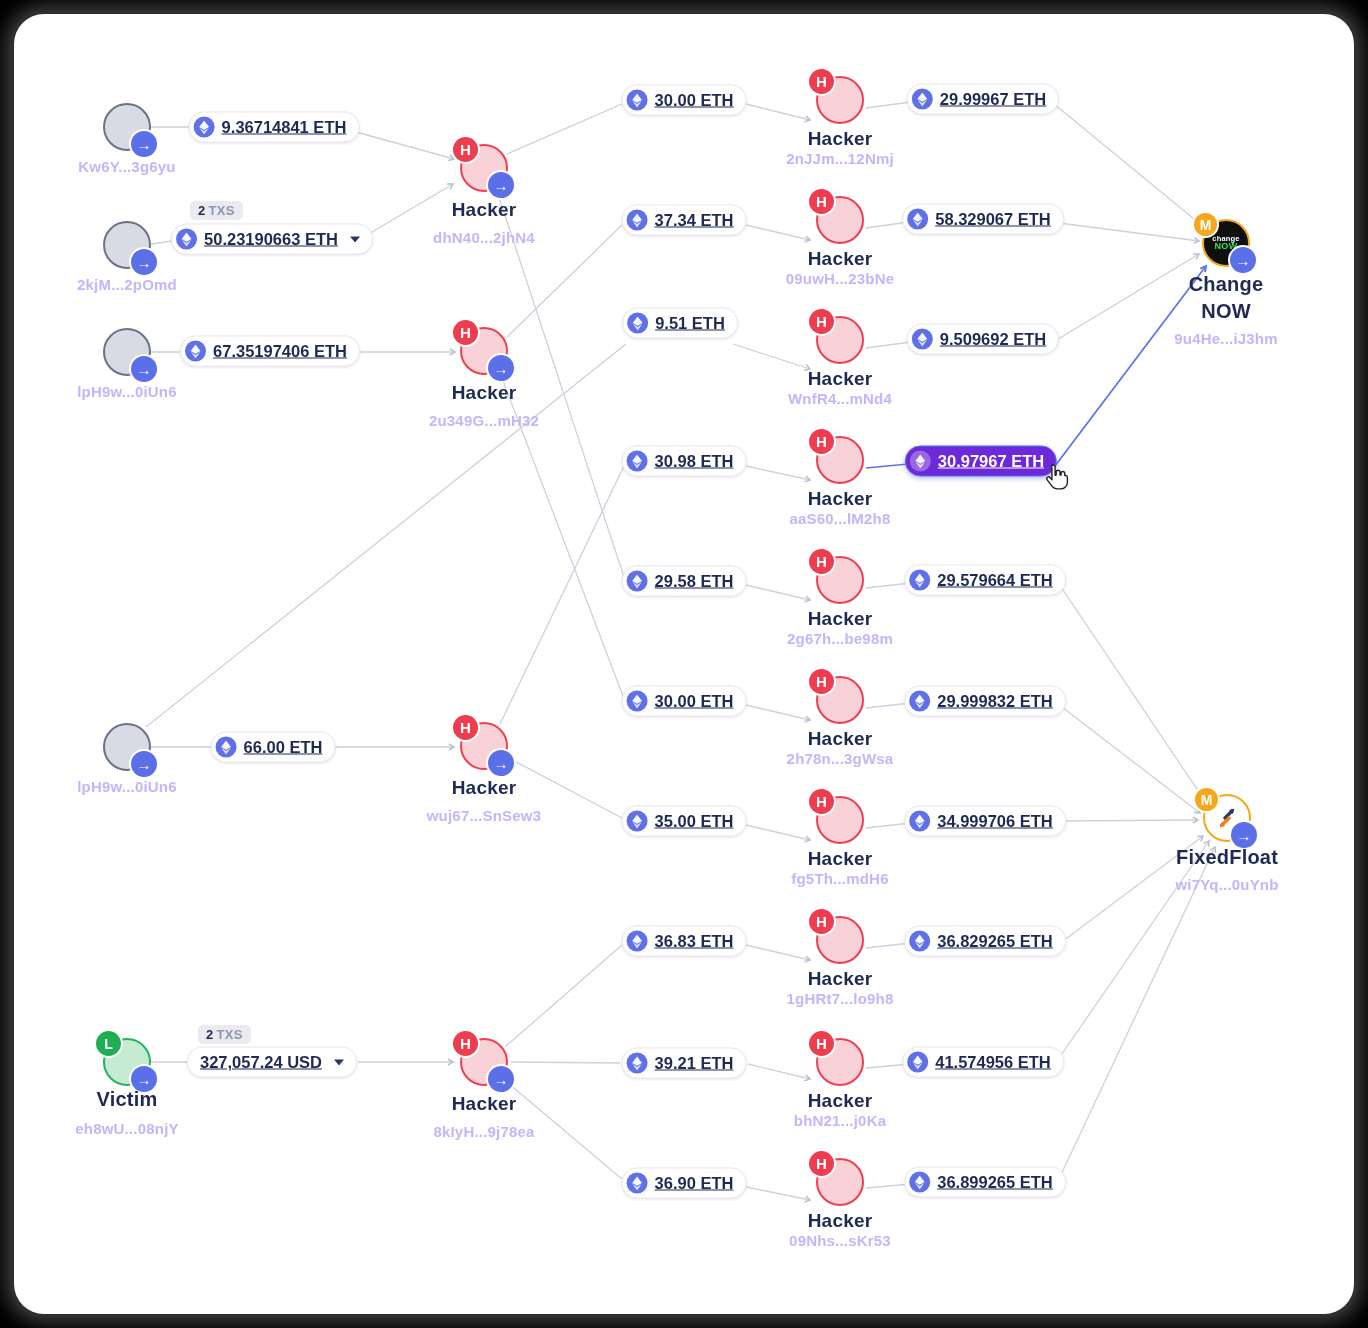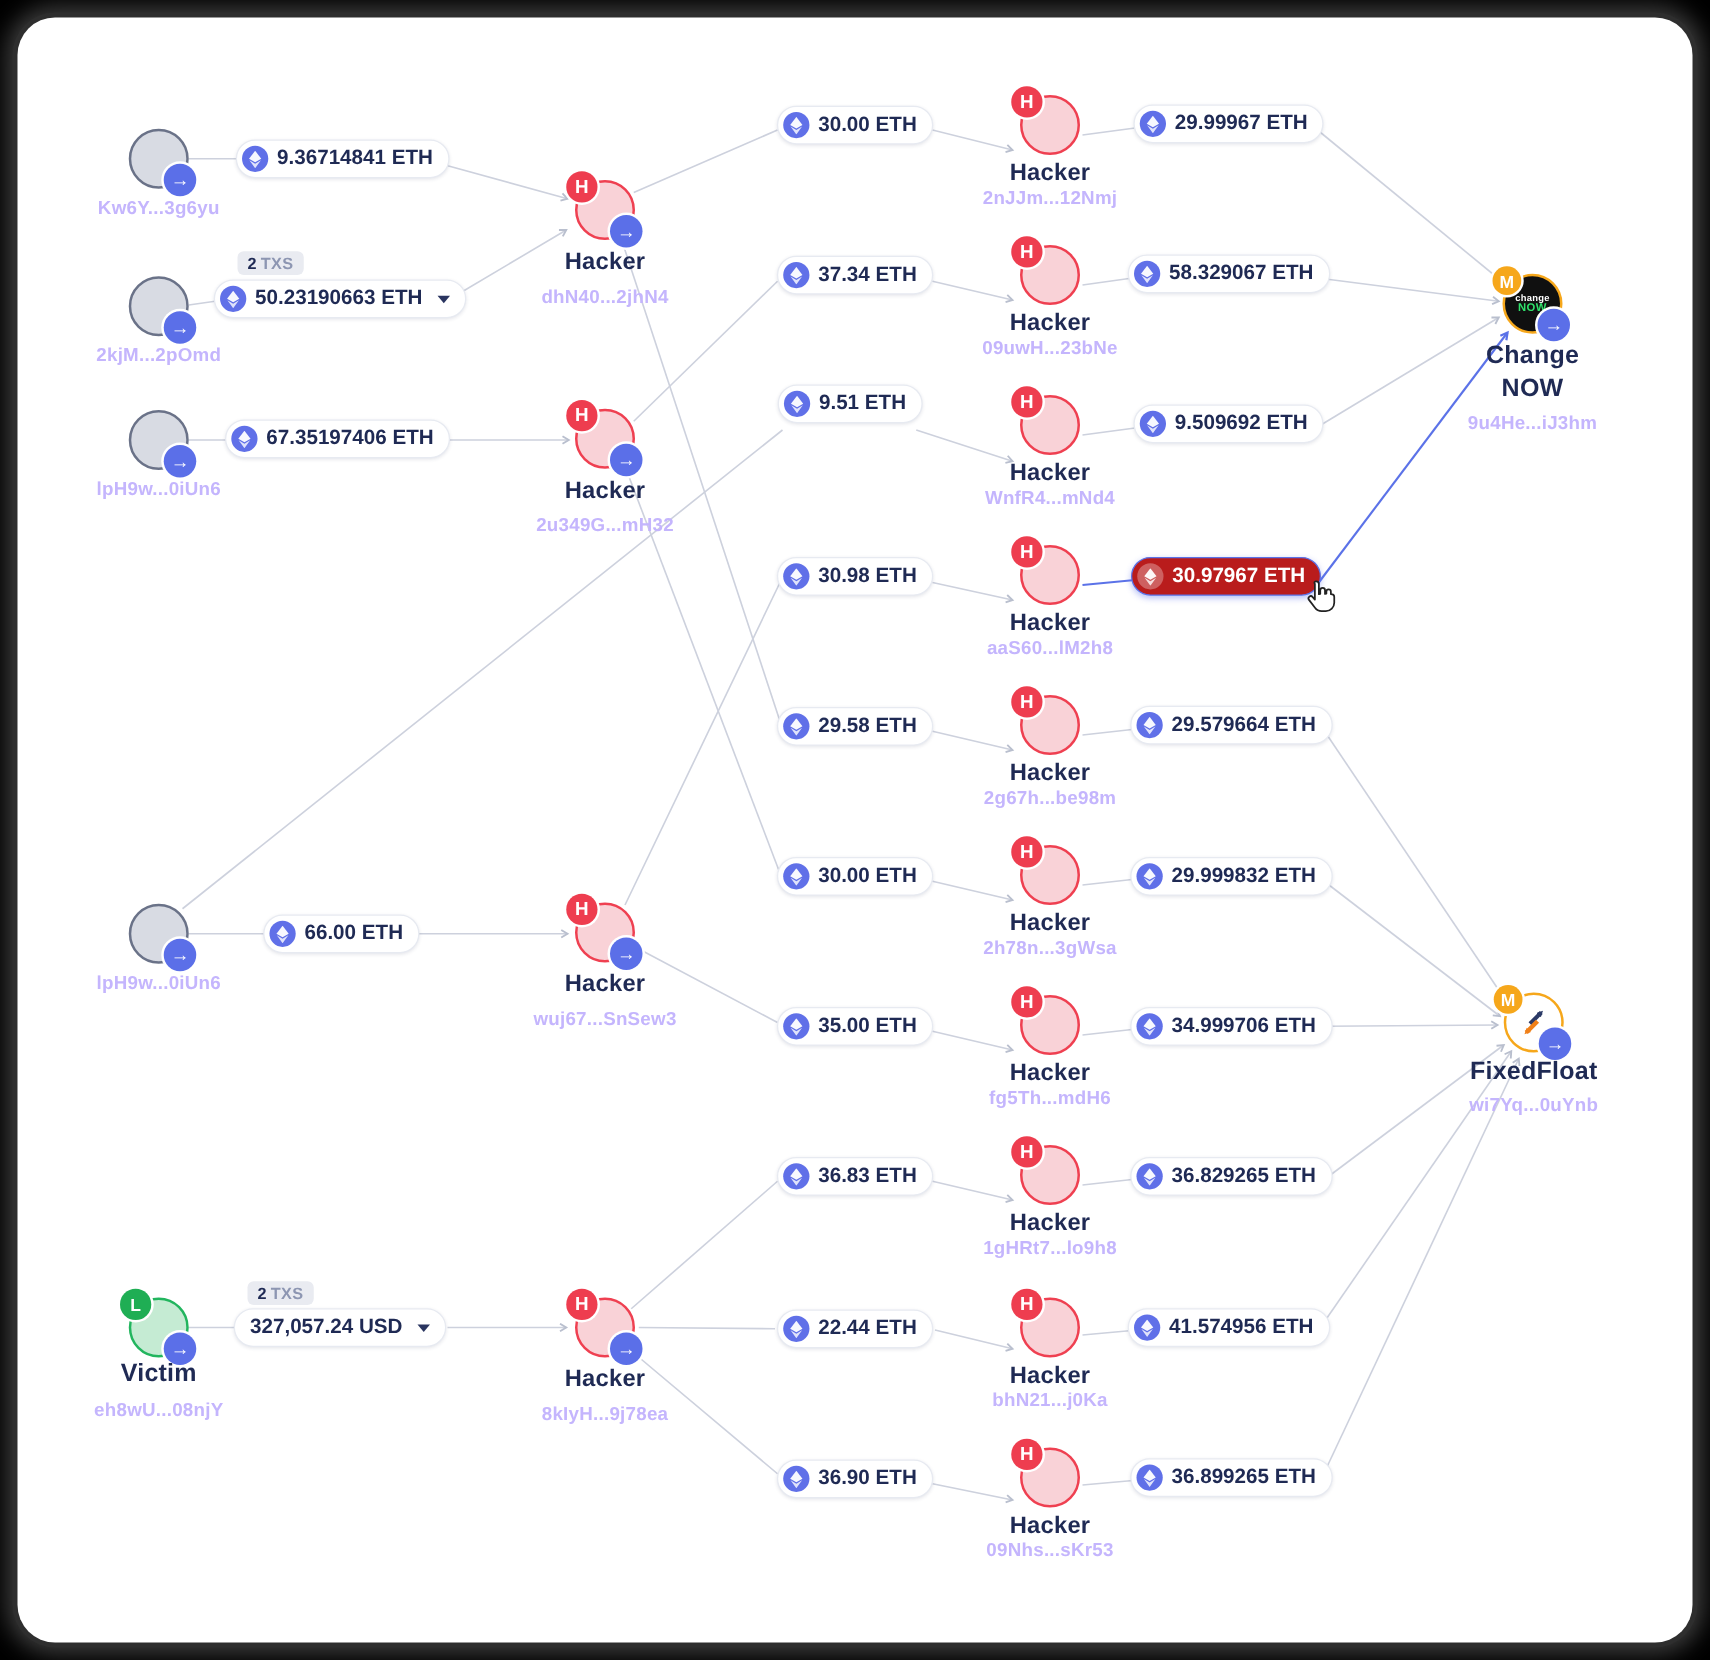--- a/index.html
+++ b/index.html
@@ -24,23 +24,23 @@
   .badge.h{width:25px;height:25px;background:#ee3d4f;top:-9px;left:-9px;font-size:15px;}
   .badge.l{width:25px;height:25px;background:#1fae54;top:-9px;left:-9px;font-size:14px;}
   .badge.m{width:23px;height:23px;background:#f6a71b;top:-8px;left:-10px;font-size:14px;}
   .badge.arrow{width:26px;height:26px;background:#5b6fe8;bottom:-8px;right:-8px;font-size:15px;font-weight:700;}
   .nlabel{position:absolute;transform:translateX(-50%);white-space:nowrap;color:#1f2a54;font-weight:800;font-size:19px;letter-spacing:.2px;}
   .nlabel.big{font-size:20px;}
   .naddr{position:absolute;transform:translateX(-50%);white-space:nowrap;color:#c4b5fd;font-weight:600;font-size:15px;letter-spacing:.2px;}
   
   .pill{position:absolute;transform:translate(-50%,-50%);display:inline-flex;align-items:center;gap:7px;
     background:#fff;border:1.5px solid #e7eaf1;border-radius:16px;height:29px;padding:0 12px 0 4px;
-    font-size:16.5px;font-weight:700;color:#1f2a54;white-space:nowrap;box-shadow:0 1px 3px rgba(30,42,84,.12);}
+    font-size:16.5px;font-weight:700;color:#1f2a54;white-space:nowrap;box-shadow:0 1px 3px rgba(30,42,84,.12);text-decoration:underline;}
   .pill.usd{padding-left:12px;}
-  .pill.blue{background:#b91c1c;border-color:#5b72e8;color:#fff;box-shadow:0 2px 5px rgba(91,114,232,.45);}
+  .pill.blue{background:#6d28d9;border-color:#5b72e8;color:#fff;box-shadow:0 2px 5px rgba(91,114,232,.45);}
   .eth{width:21px;height:21px;border-radius:50%;background:#6070e8;display:flex;align-items:center;justify-content:center;flex:none;}
   .pill.blue .eth{background:rgba(255,255,255,.30);}
   .caret{width:0;height:0;border-left:5px solid transparent;border-right:5px solid transparent;border-top:6px solid #2a3560;margin-left:5px;}
   .txs{position:absolute;background:#e9ebf1;border-radius:5px;padding:2px 8px;font-size:13px;font-weight:800;color:#1f2a54;letter-spacing:.3px;}
   .txs .unit{color:#8d96b2;font-weight:700;margin-left:3px;}
   .cursor{position:absolute;z-index:50;}
 </style>
 </head>
 <body>
 
@@ -288,21 +288,21 @@
       </span>
       <span>36.83 ETH</span>
     </div>
   <div class="pill" style="left:684px;top:1063px">
       <span class="eth">
         <svg width="11" height="14" viewBox="0 0 11 14">
           <path d="M5.5 0 L10.4 6.4 L5.5 9.3 L0.6 6.4 Z" fill="#fff" opacity=".95"></path>
           <path d="M5.5 10.4 L10.1 7.6 L5.5 14 L0.9 7.6 Z" fill="#fff" opacity=".8"></path>
         </svg>
       </span>
-      <span>22.44 ETH</span>
+      <span>39.21 ETH</span>
     </div>
   <div class="pill" style="left:684px;top:1183px">
       <span class="eth">
         <svg width="11" height="14" viewBox="0 0 11 14">
           <path d="M5.5 0 L10.4 6.4 L5.5 9.3 L0.6 6.4 Z" fill="#fff" opacity=".95"></path>
           <path d="M5.5 10.4 L10.1 7.6 L5.5 14 L0.9 7.6 Z" fill="#fff" opacity=".8"></path>
         </svg>
       </span>
       <span>36.90 ETH</span>
     </div>

